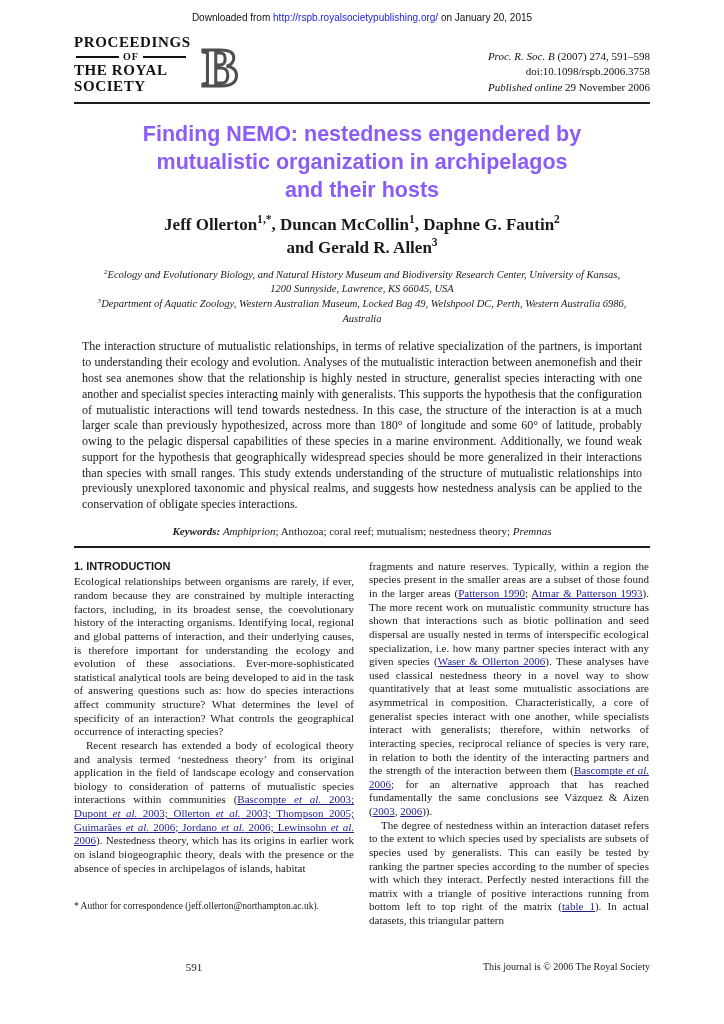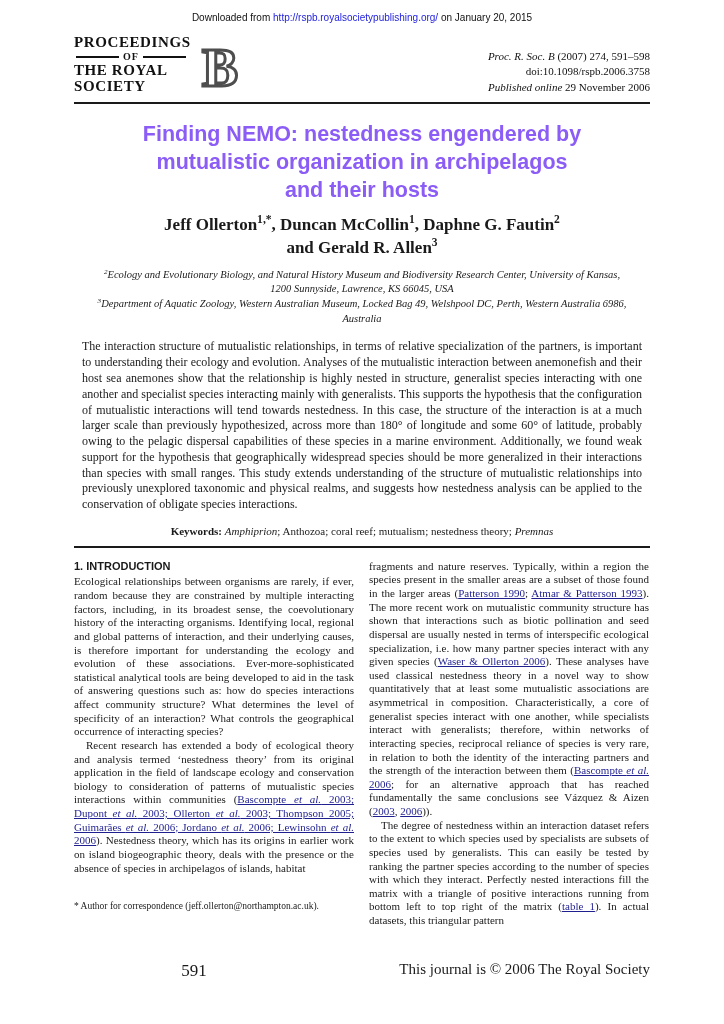--- a/index.html
+++ b/index.html
@@ -31,21 +31,21 @@
   .ofdash{flex:1;height:1.5px;background:#111;}
   .logo-b{
     position:absolute;right:4px;top:6px;
     font-family:"Liberation Serif", serif;font-weight:bold;font-size:54px;line-height:1;
     color:#ffffff;-webkit-text-stroke:3px #4e4e4e;text-shadow:0 0 1px #777;
   }
   .cite-block{
     text-align:right;font-size:11px;line-height:1.4;color:#111;padding-bottom:2px;
   }
   .run-i{font-style:italic;}
-  .run-b{font-weight:bold;}
+  .run-b{font-weight:bold;font-style:italic;}
   .run-sup{vertical-align:super;font-size:68%;line-height:0;}
   .run-cite{color:#1f1f8f;text-decoration:underline;}
 
   
   .title{
     font-family:"Liberation Sans", sans-serif;font-weight:bold;
     font-size:21.5px;line-height:1.3;text-align:center;
     margin:17px auto 9px auto;color:#8b5cf6;
   }
   .authors{
@@ -75,22 +75,22 @@
   .col p{margin:0;}
   .col p.ind{text-indent:12px;}
   .footnote{margin-top:25px;font-size:9.5px;text-align:left;line-height:1.3;}
 
   
   .footer{
     position:absolute;left:74px;right:74px;top:961px;
     display:flex;align-items:flex-start;font-size:10px;
   }
   .footer .f-left{flex:1;font-size:9.5px;line-height:1.3;}
-  .footer .f-center{flex:1;text-align:center;font-size:17px;}
-  .footer .f-right{flex:1.4;text-align:right;font-size:15px;}
+  .footer .f-center{flex:1;text-align:center;font-size:11px;}
+  .footer .f-right{flex:1.4;text-align:right;font-size:10px;}
 </style>
 </head>
 <body>
 
 <div class="page">
 
   <div class="banner"><span>Downloaded from </span><span class="run-link">http://rspb.royalsocietypublishing.org/</span><span> on January 20, 2015</span></div>
 
   <div class="masthead">
     <div class="logo">

